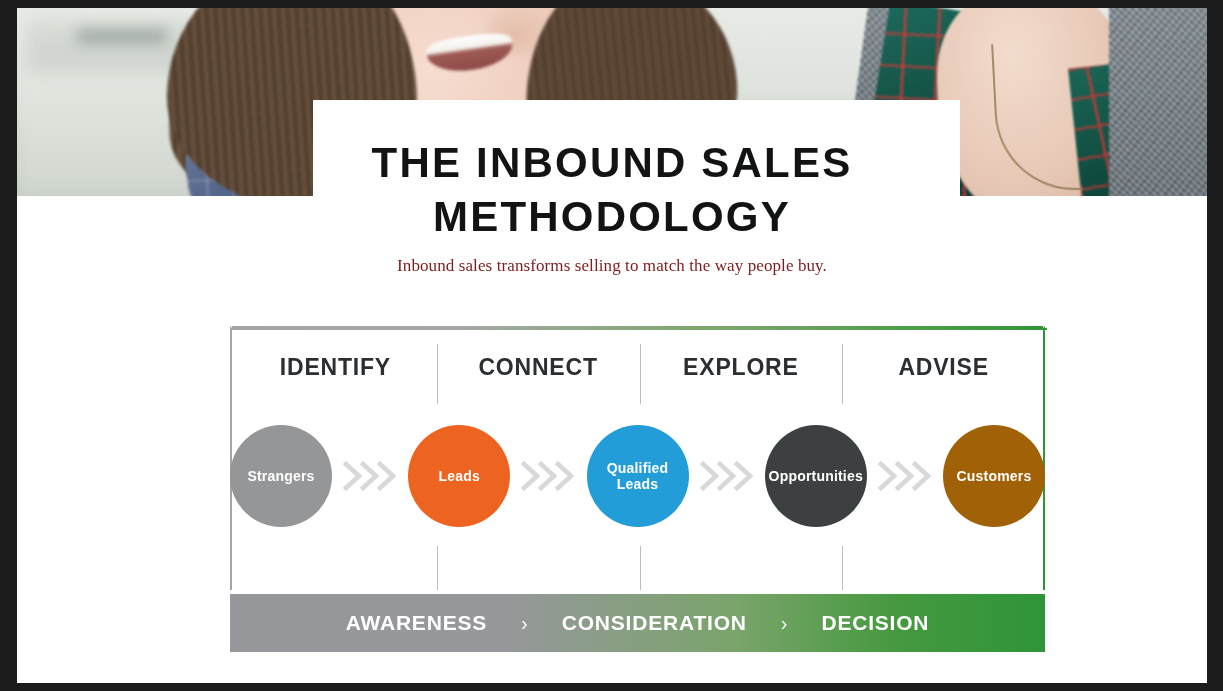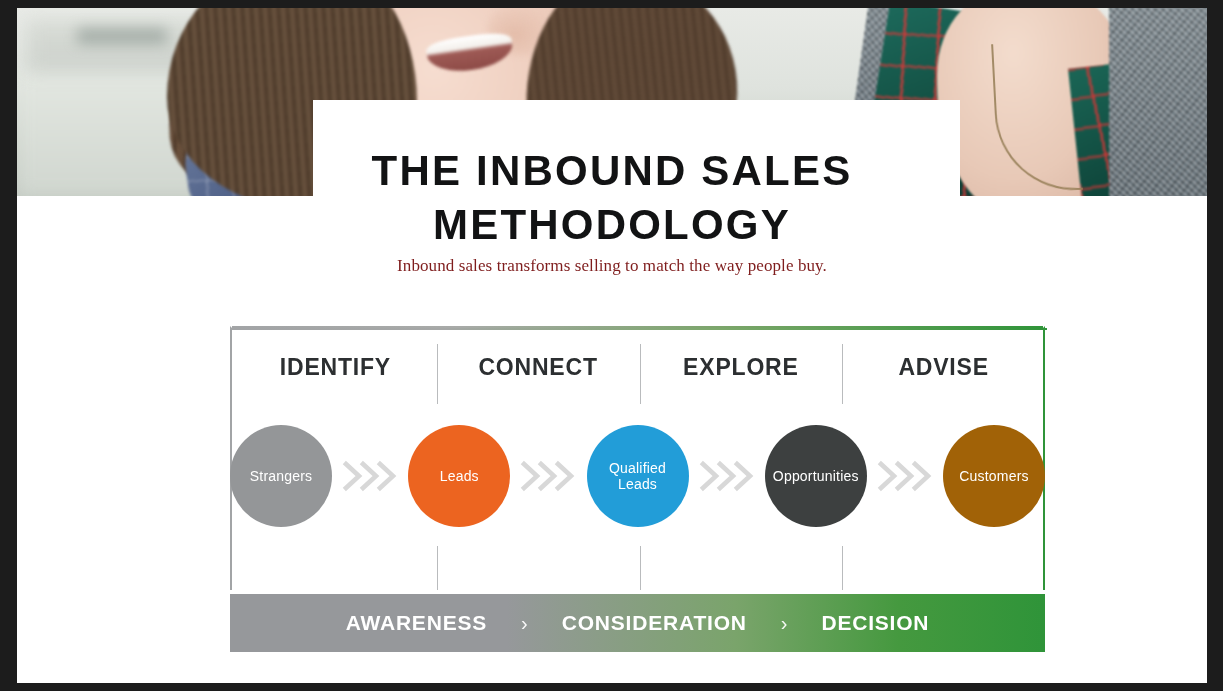--- a/index.html
+++ b/index.html
@@ -199,21 +199,21 @@
     z-index: 6;
     text-align: center;
   }
   #page-title {
     font-size: 42px;
     font-weight: 700;
     letter-spacing: 2.2px;
     color: #121314;
     line-height: 54px;
     max-width: 620px;
-    margin: 16px auto;
+    margin: 8px auto;
     font-family: "Liberation Sans", sans-serif;
   }
 
   #subtitle {
     position: absolute;
     left: 0; top: 248px;
     width: 1190px;
     text-align: center;
     font-family: "Liberation Serif", serif;
     font-size: 17px;
@@ -304,21 +304,21 @@
   }
   .node {
     width: 102px; height: 102px;
     border-radius: 50%;
     display: flex;
     align-items: center;
     justify-content: center;
     text-align: center;
     color: #ffffff;
     font-size: 14px;
-    font-weight: 400;
+    font-weight: 700;
     line-height: 16px;
     letter-spacing: .2px;
     flex: 0 0 auto;
   }
   .node-label { padding: 0 6px; white-space: pre-line; }
 
   .arrow {
     flex: 0 0 auto;
     display: flex;
     align-items: center;

